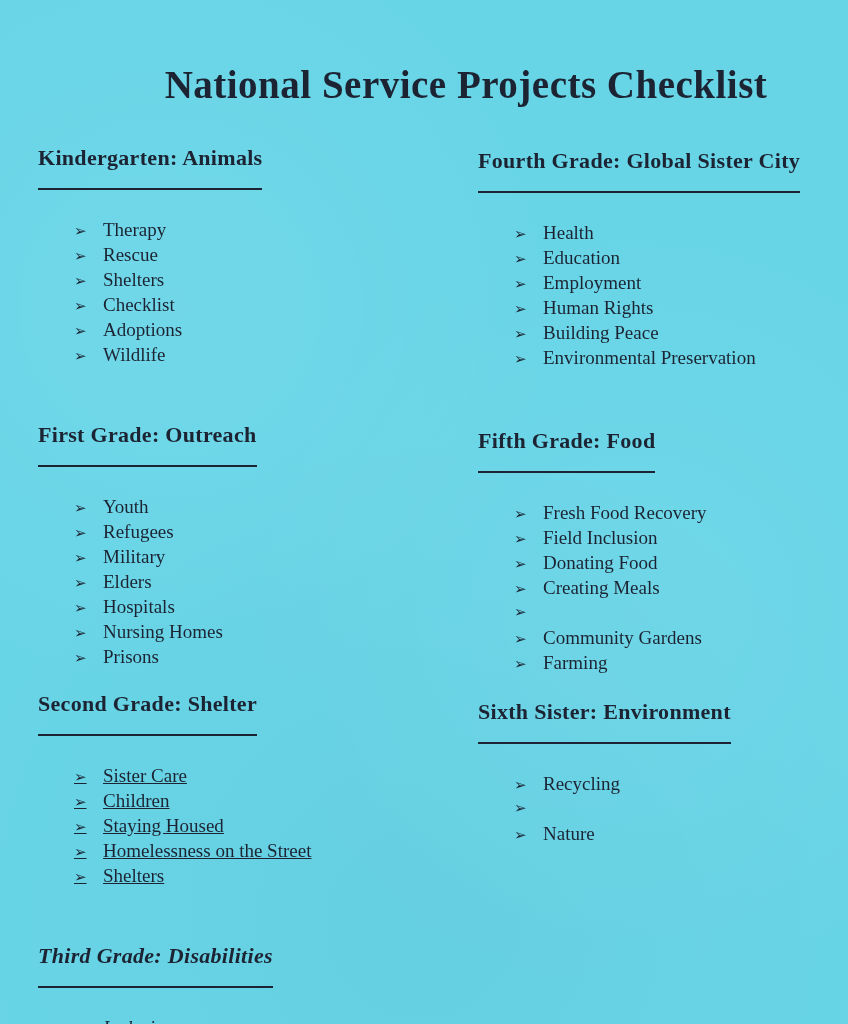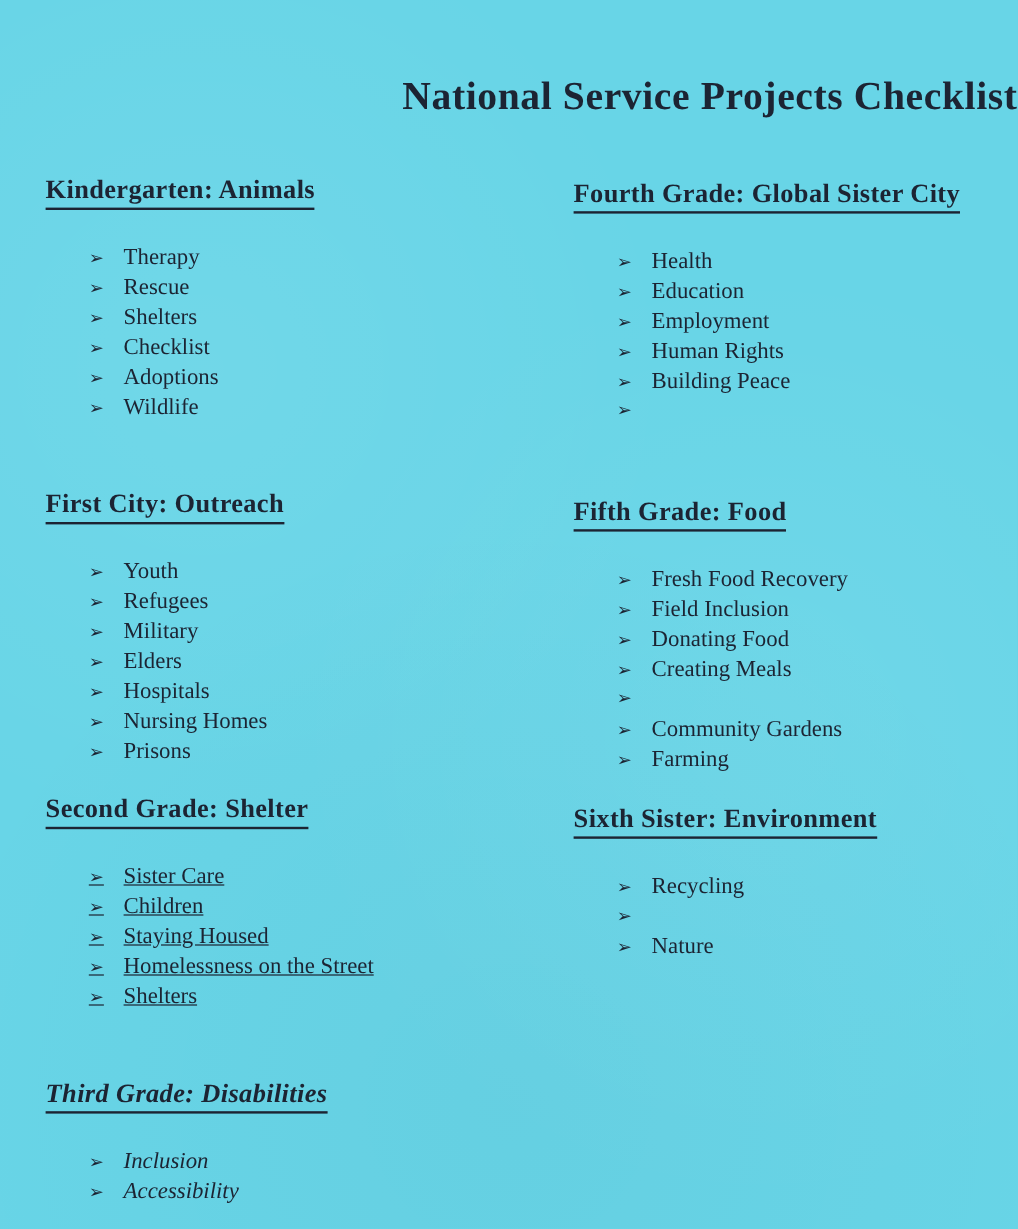--- a/index.html
+++ b/index.html
@@ -25,22 +25,22 @@
       radial-gradient(circle at 50% 90%, rgba(0,40,60,0.03), transparent 50%);
     pointer-events: none;
   }
   .doc-title {
     position: absolute;
     top: 38px;
     left: 0;
     width: 100%;
     padding-left: 84px;
     box-sizing: border-box;
-    text-align: right;
-    font-size: 33px;
+    text-align: center;
+    font-size: 39px;
     font-weight: bold;
     line-height: 42px;
     letter-spacing: 0.5px;
   }
   .column {
     position: absolute;
     width: 400px;
   }
   .column-left  { left: 38px;  top: 144px; }
   .column-right { left: 478px; top: 147px; }
@@ -55,21 +55,21 @@
   h2 {
     margin: 0;
     font-size: 22px;
     font-weight: bold;
     line-height: 28px;
     letter-spacing: 0.3px;
   }
   h2 .heading-text {
     display: inline-block;
     border-bottom: 2px solid #1c2433;
-    padding-bottom: 1px;
+    padding-bottom: 16px;
   }
   ul {
     list-style: none;
     margin: 27px 0 0 36px;
     padding: 0;
   }
   li {
     display: flex;
     align-items: baseline;
     font-size: 19px;
@@ -116,21 +116,21 @@
           <span>Adoptions</span>
         </li>
         <li>
           <span class="marker">➢</span>
           <span>Wildlife</span>
         </li>
       </ul>
   </section>
 
   <section>
-    <h2><span class="heading-text">First City: Outreach</span></h2>
+    <h2><span class="heading-text">First Grade: Outreach</span></h2>
     <ul>
         <li>
           <span class="marker">➢</span>
           <span>Youth</span>
         </li>
         <li>
           <span class="marker">➢</span>
           <span>Refugees</span>
         </li>
         <li>
@@ -215,20 +215,21 @@
         <li>
           <span class="marker">➢</span>
           <span>Human Rights</span>
         </li>
         <li>
           <span class="marker">➢</span>
           <span>Building Peace</span>
         </li>
         <li>
           <span class="marker">➢</span>
+          <span>Environmental Preservation</span>
         </li>
       </ul>
   </section>
 
   <section>
     <h2><span class="heading-text">Fifth Grade: Food</span></h2>
     <ul>
         <li>
           <span class="marker">➢</span>
           <span>Fresh Food Recovery</span>

